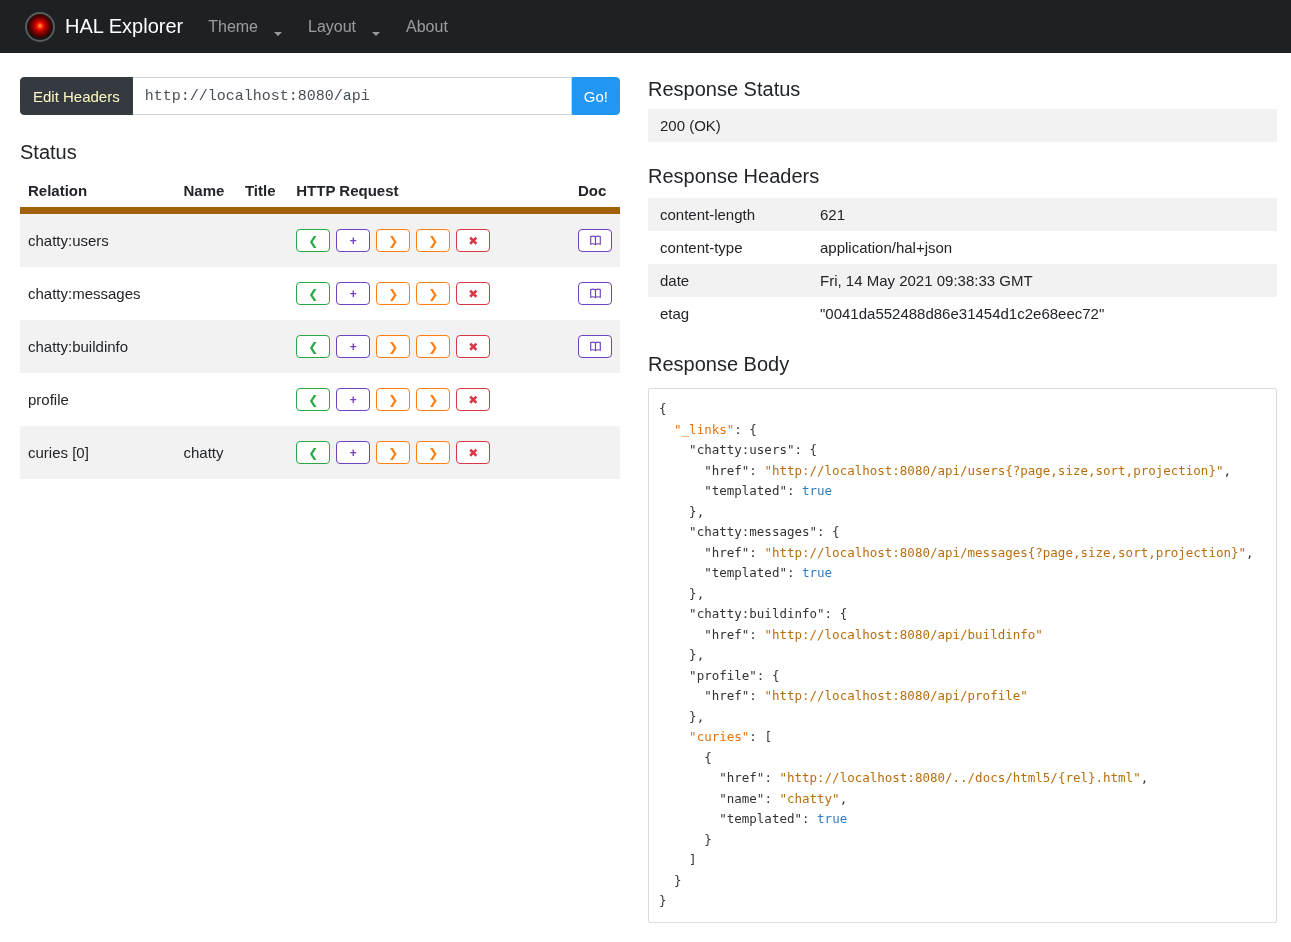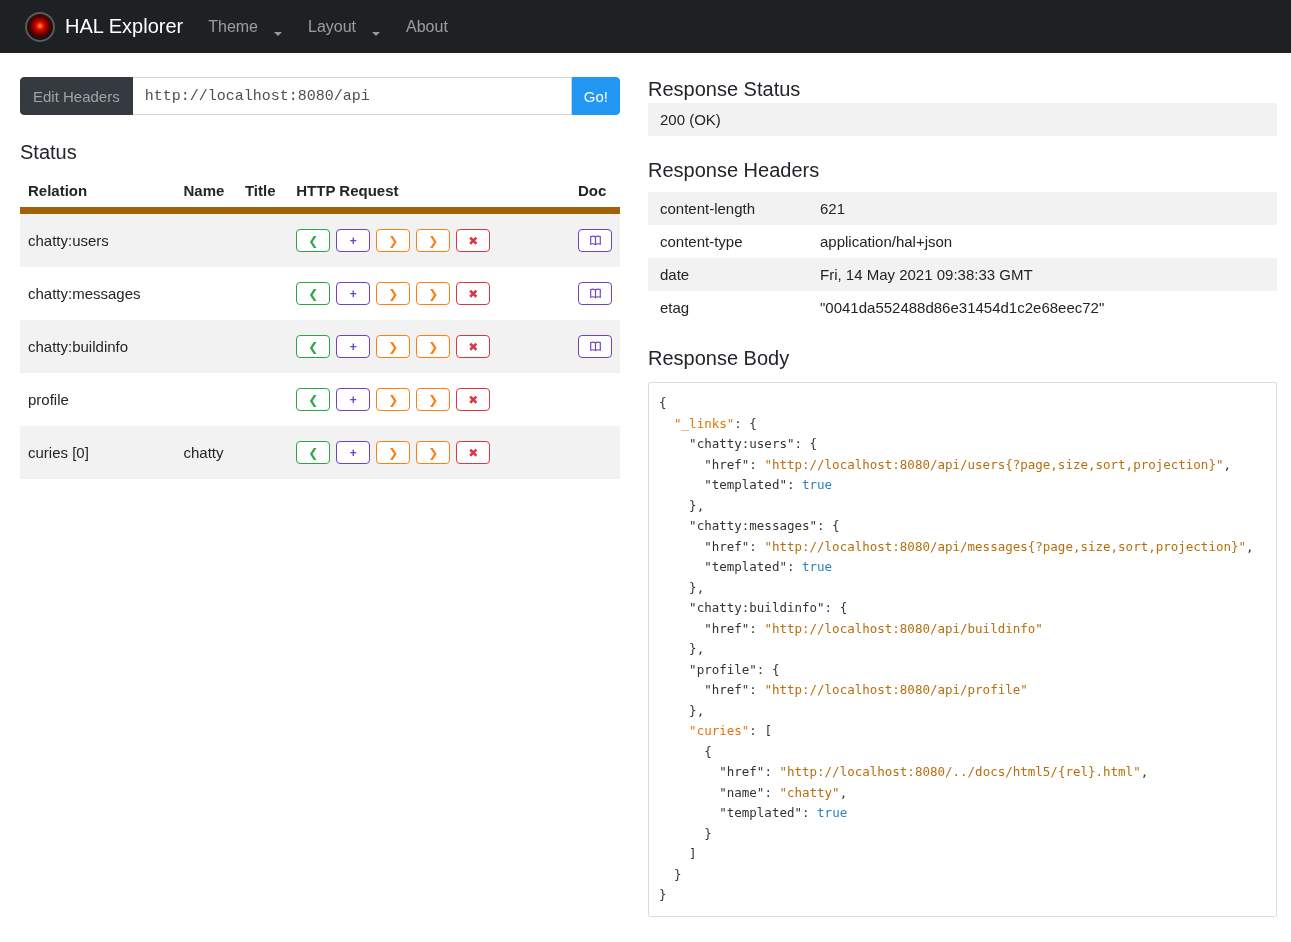--- a/index.html
+++ b/index.html
@@ -42,21 +42,21 @@
   }
   
   .main { display: flex; align-items: flex-start; padding: 24px 14px 24px 20px; gap: 28px; }
   .left { width: 600px; flex: none; }
   .right { flex: 1; min-width: 0; }
   .section { font-size: 20px; font-weight: 500; color: #212529; line-height: 1.2; }
   .mt { margin-top: 22px; }
   
   .input-group { display: flex; height: 38px; }
   .btn-edit-headers {
-    background: #343a40; color: #a3a3a3;
+    background: #343a40; color: #fef9c3;
     border: 1px solid #343a40;
     font-size: 15px; font-family: inherit;
     padding: 0 12px;
     border-radius: 4px 0 0 4px;
     cursor: pointer; white-space: nowrap;
   }
   .url-input {
     flex: 1;
     border: 1px solid #ced4da; border-left: none;
     padding: 0 12px;
@@ -90,21 +90,21 @@
     border-radius: 4px; background: #fff;
     display: inline-flex; align-items: center; justify-content: center;
     font-size: 12px; font-weight: 700; font-family: inherit;
     cursor: pointer; border: 1px solid; padding: 0; line-height: 1;
   }
   .ibtn.green  { color: #28a745; border-color: #28a745; }
   .ibtn.purple { color: #6f42c1; border-color: #6f42c1; }
   .ibtn.orange { color: #fd7e14; border-color: #fd7e14; }
   .ibtn.red    { color: #dc3545; border-color: #dc3545; }
   
-  .status-bar { background: #f2f2f2; padding: 8px 12px; font-size: 15px; margin-top: 2px; }
+  .status-bar { background: #f2f2f2; padding: 8px 12px; font-size: 15px; margin-top: 8px; }
   .hdr-table { width: 100%; border-collapse: collapse; font-size: 15px; margin-top: 10px; }
   .hdr-table td { padding: 8px 12px; }
   .hdr-table tr:nth-child(odd) { background: #f2f2f2; }
   .hdr-name { width: 160px; }
   .body-card {
     margin-top: 12px;
     border: 1px solid #dcdcdc; border-radius: 2px;
     padding: 10px 10px;
     background: #fff;
     overflow-x: hidden;

